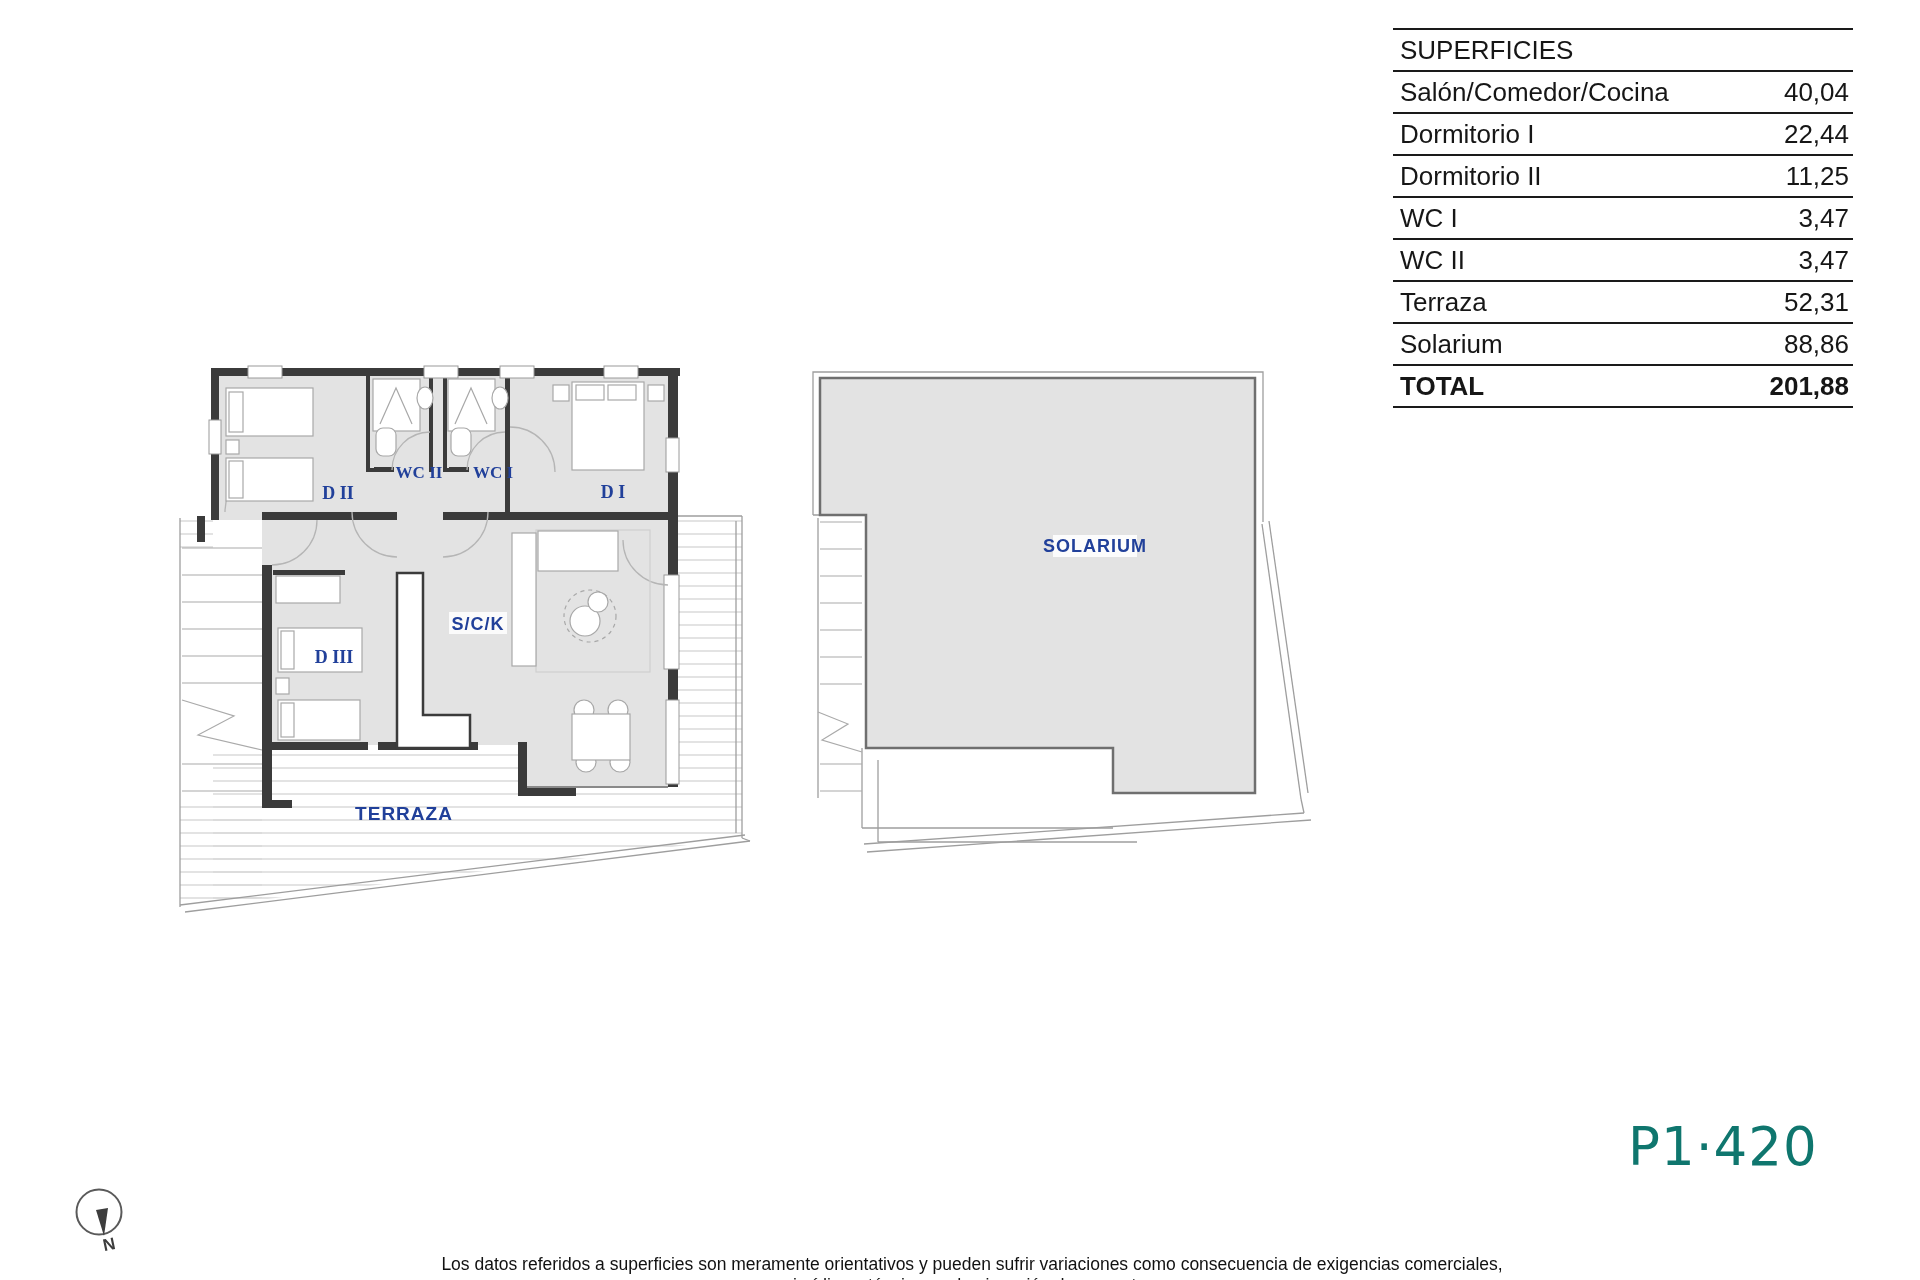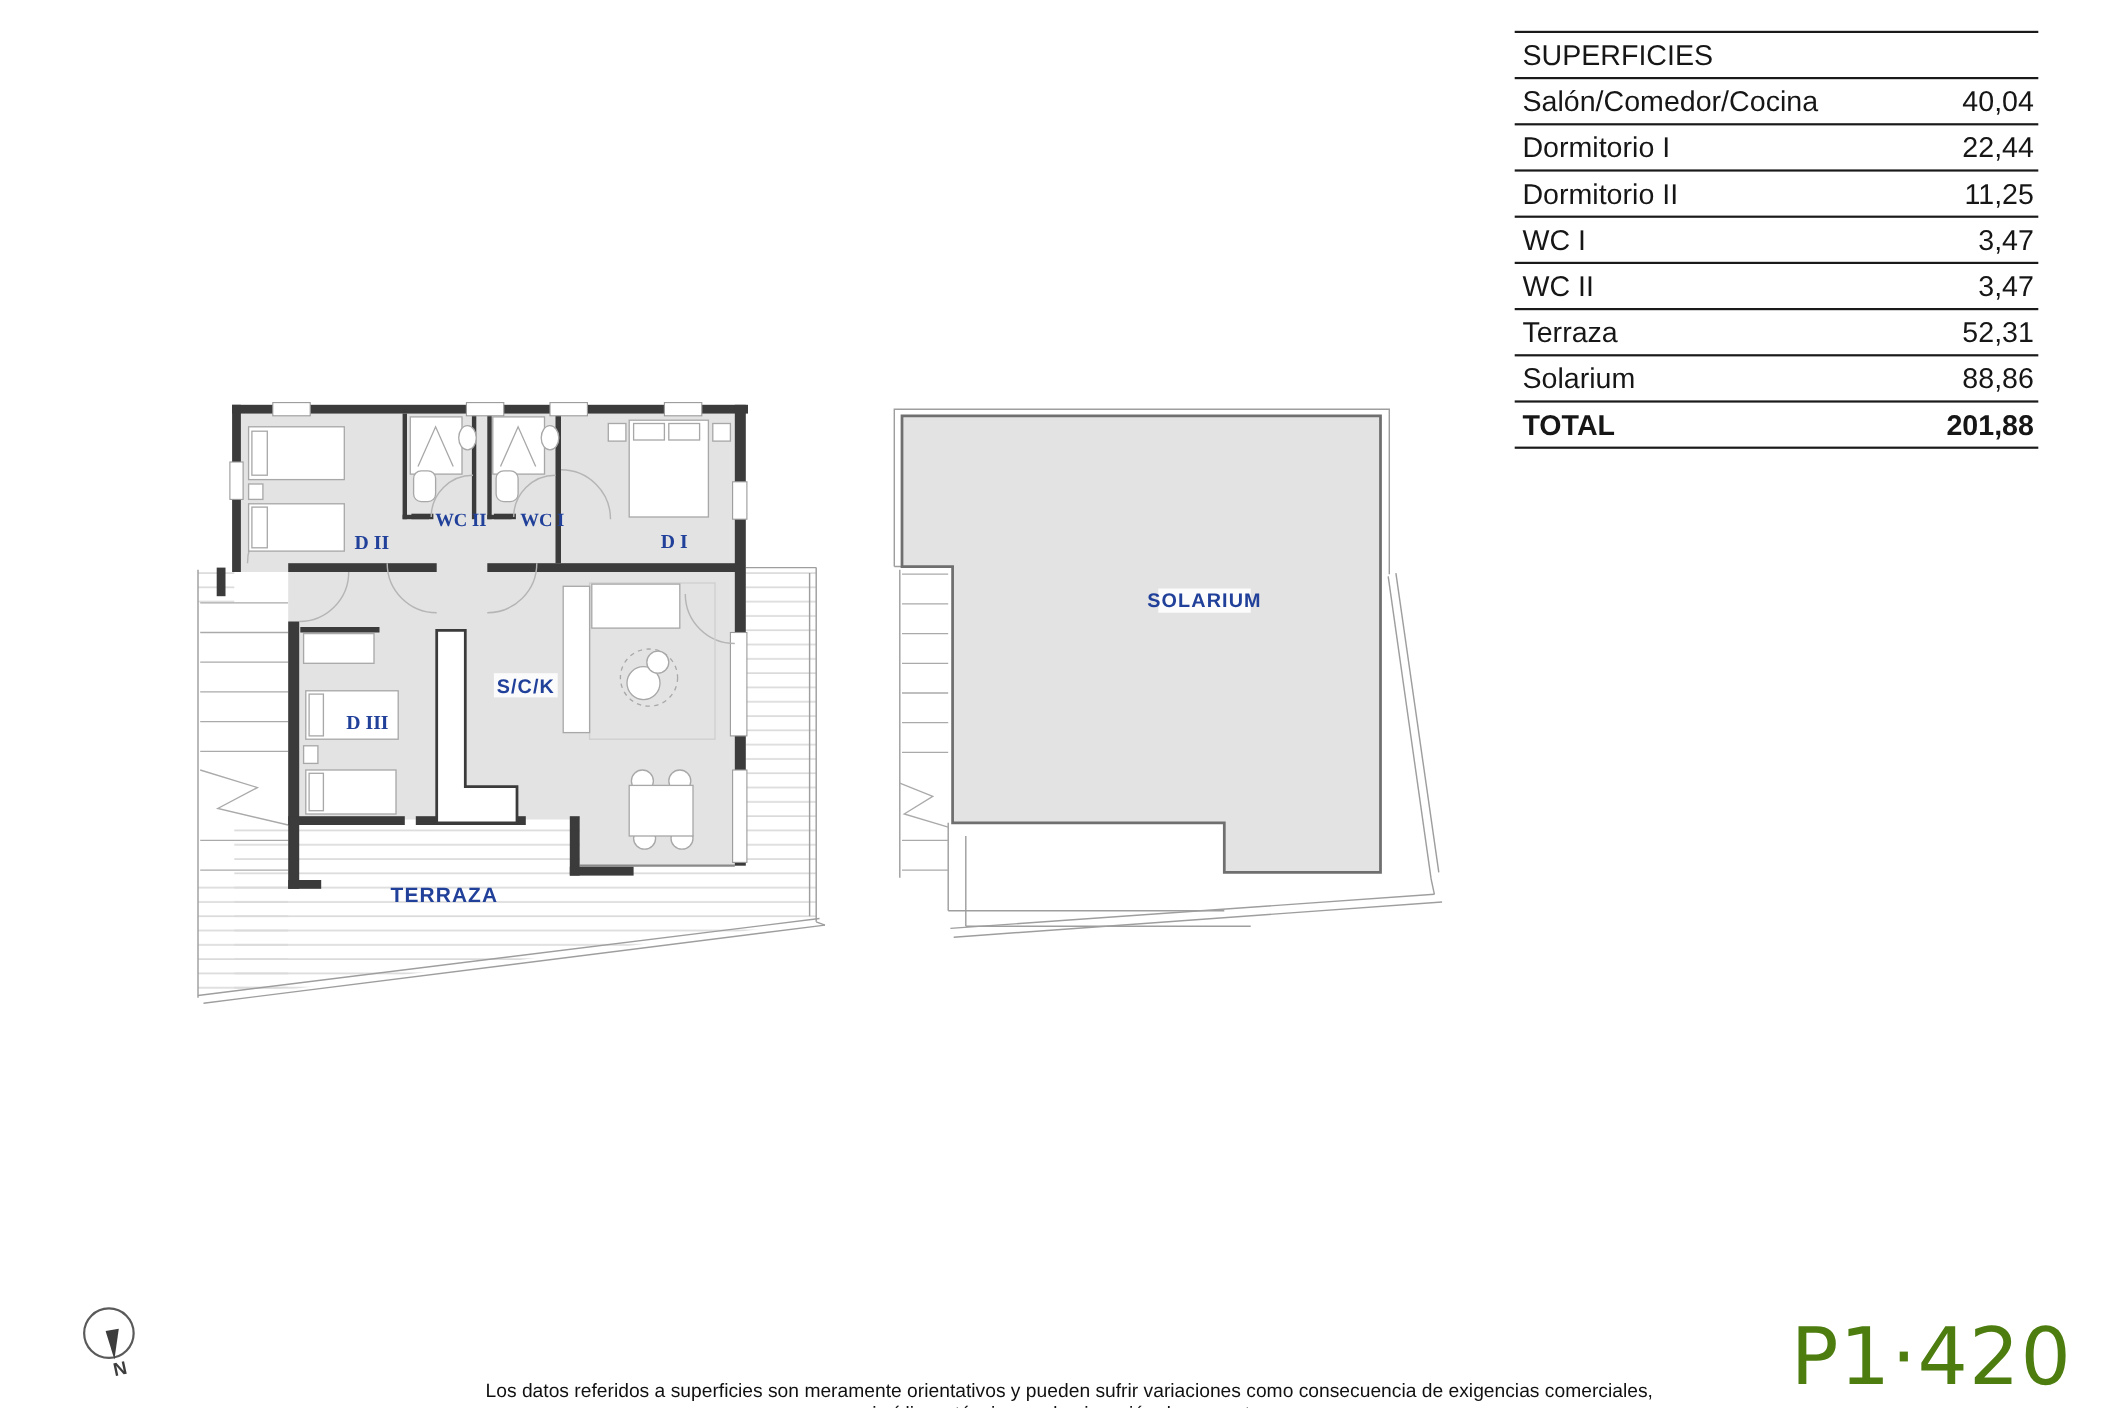--- a/index.html
+++ b/index.html
@@ -3,31 +3,31 @@
 <meta charset="utf-8">
 <style>
   html,body{margin:0;padding:0;background:#ffffff;}
   .canvas{position:relative;width:1920px;height:1280px;background:#ffffff;overflow:hidden;
           font-family:"Liberation Sans",sans-serif;}
   .plan-svg{position:absolute;left:0;top:0;}
 
   
   .surf-table{position:absolute;left:1377px;top:28px;width:476px;color:#161616;}
   .surf-row{display:flex;justify-content:space-between;align-items:flex-start;height:40px;
-            border-top:2px solid #1a1a1a;font-size:26px;padding:0 4px 0 7px;line-height:40px;}
+            border-top:2px solid #1a1a1a;font-size:26px;padding:0 4px 0 7px;line-height:40px;margin-left:16px;}
   .surf-row:last-child{border-bottom:2px solid #1a1a1a;}
   .surf-row.total{font-weight:bold;gap:19px;}
   .surf-row .val{text-align:right;}
 
   
   .watermark{position:absolute;left:826px;top:617px;font-size:31px;font-weight:bold;
              color:#ffffff;opacity:0.8;letter-spacing:1px;white-space:nowrap;}
 
   
-  .page-code{position:absolute;left:1628px;top:1191px;font-size:72px;color:#4d7c0f;
+  .page-code{position:absolute;left:1628px;top:1116px;font-size:53px;color:#0f766e;
              font-family:"DejaVu Sans",sans-serif;letter-spacing:1px;}
   .disclaimer{position:absolute;left:420px;top:1254px;width:1104px;text-align:center;
               font-size:17.5px;color:#111111;}
 
   
   .rlabel{fill:#21409a;font-family:"Liberation Serif",serif;font-weight:bold;font-size:18px;
           text-anchor:middle;}
   .rlabel-sm{fill:#21409a;font-family:"Liberation Serif",serif;font-weight:bold;font-size:17px;
           text-anchor:middle;}
   .blabel{fill:#21409a;font-family:"Liberation Sans",sans-serif;font-weight:bold;font-size:19px;

